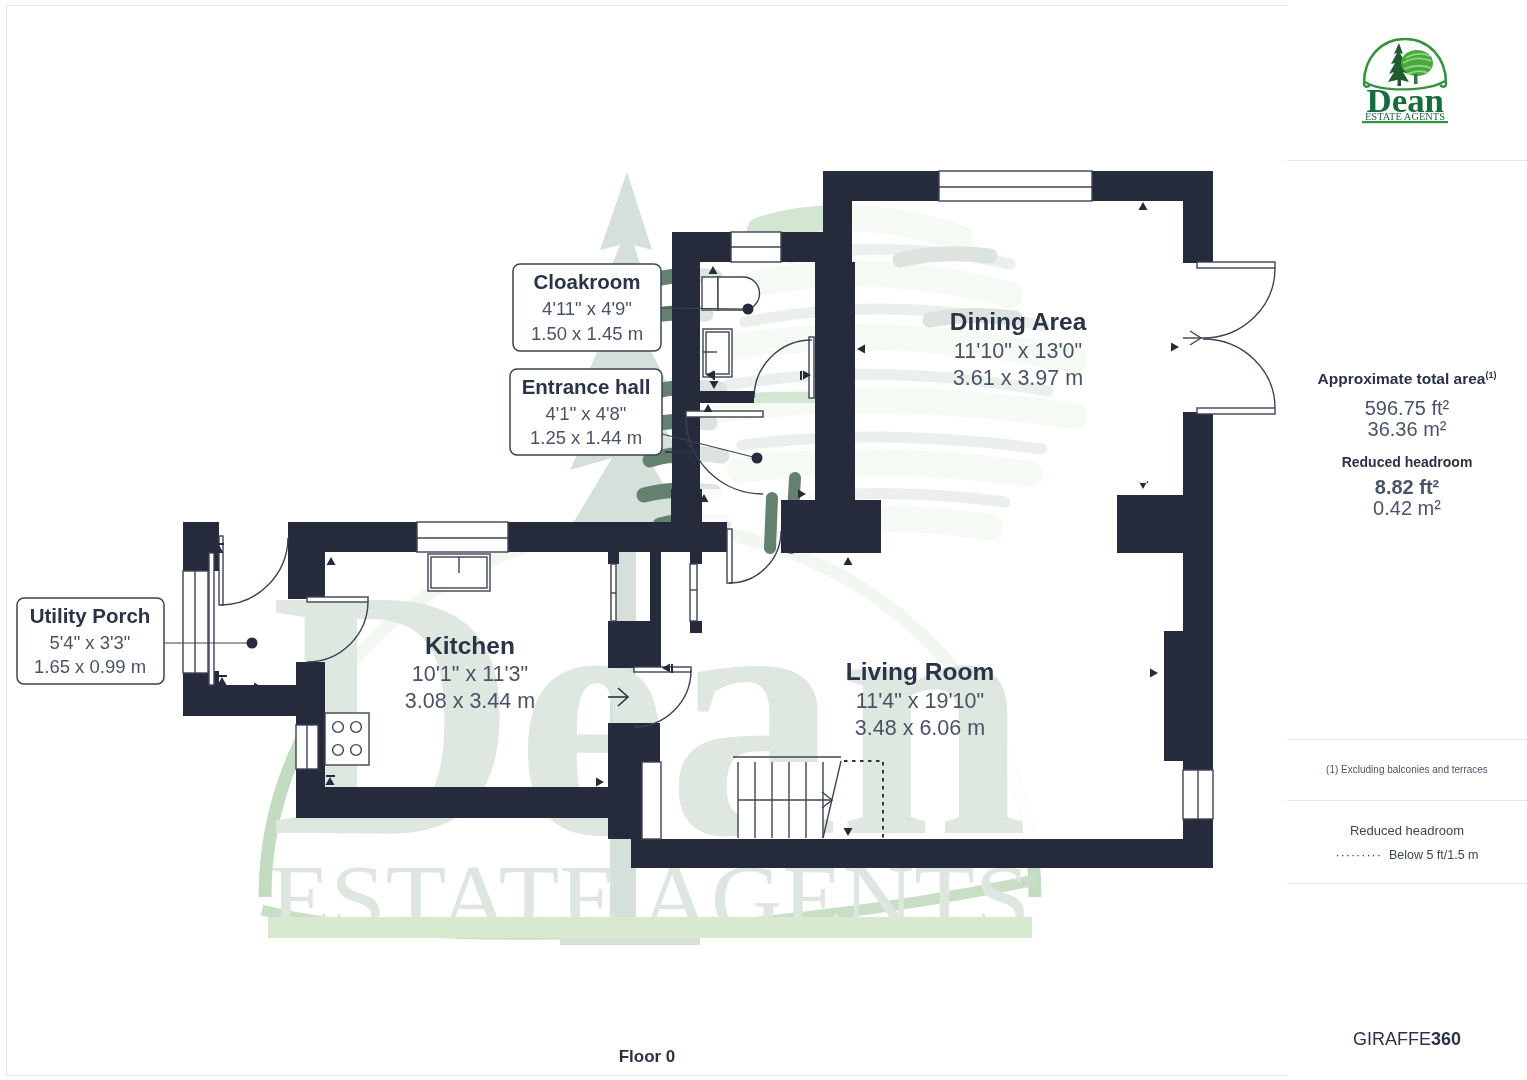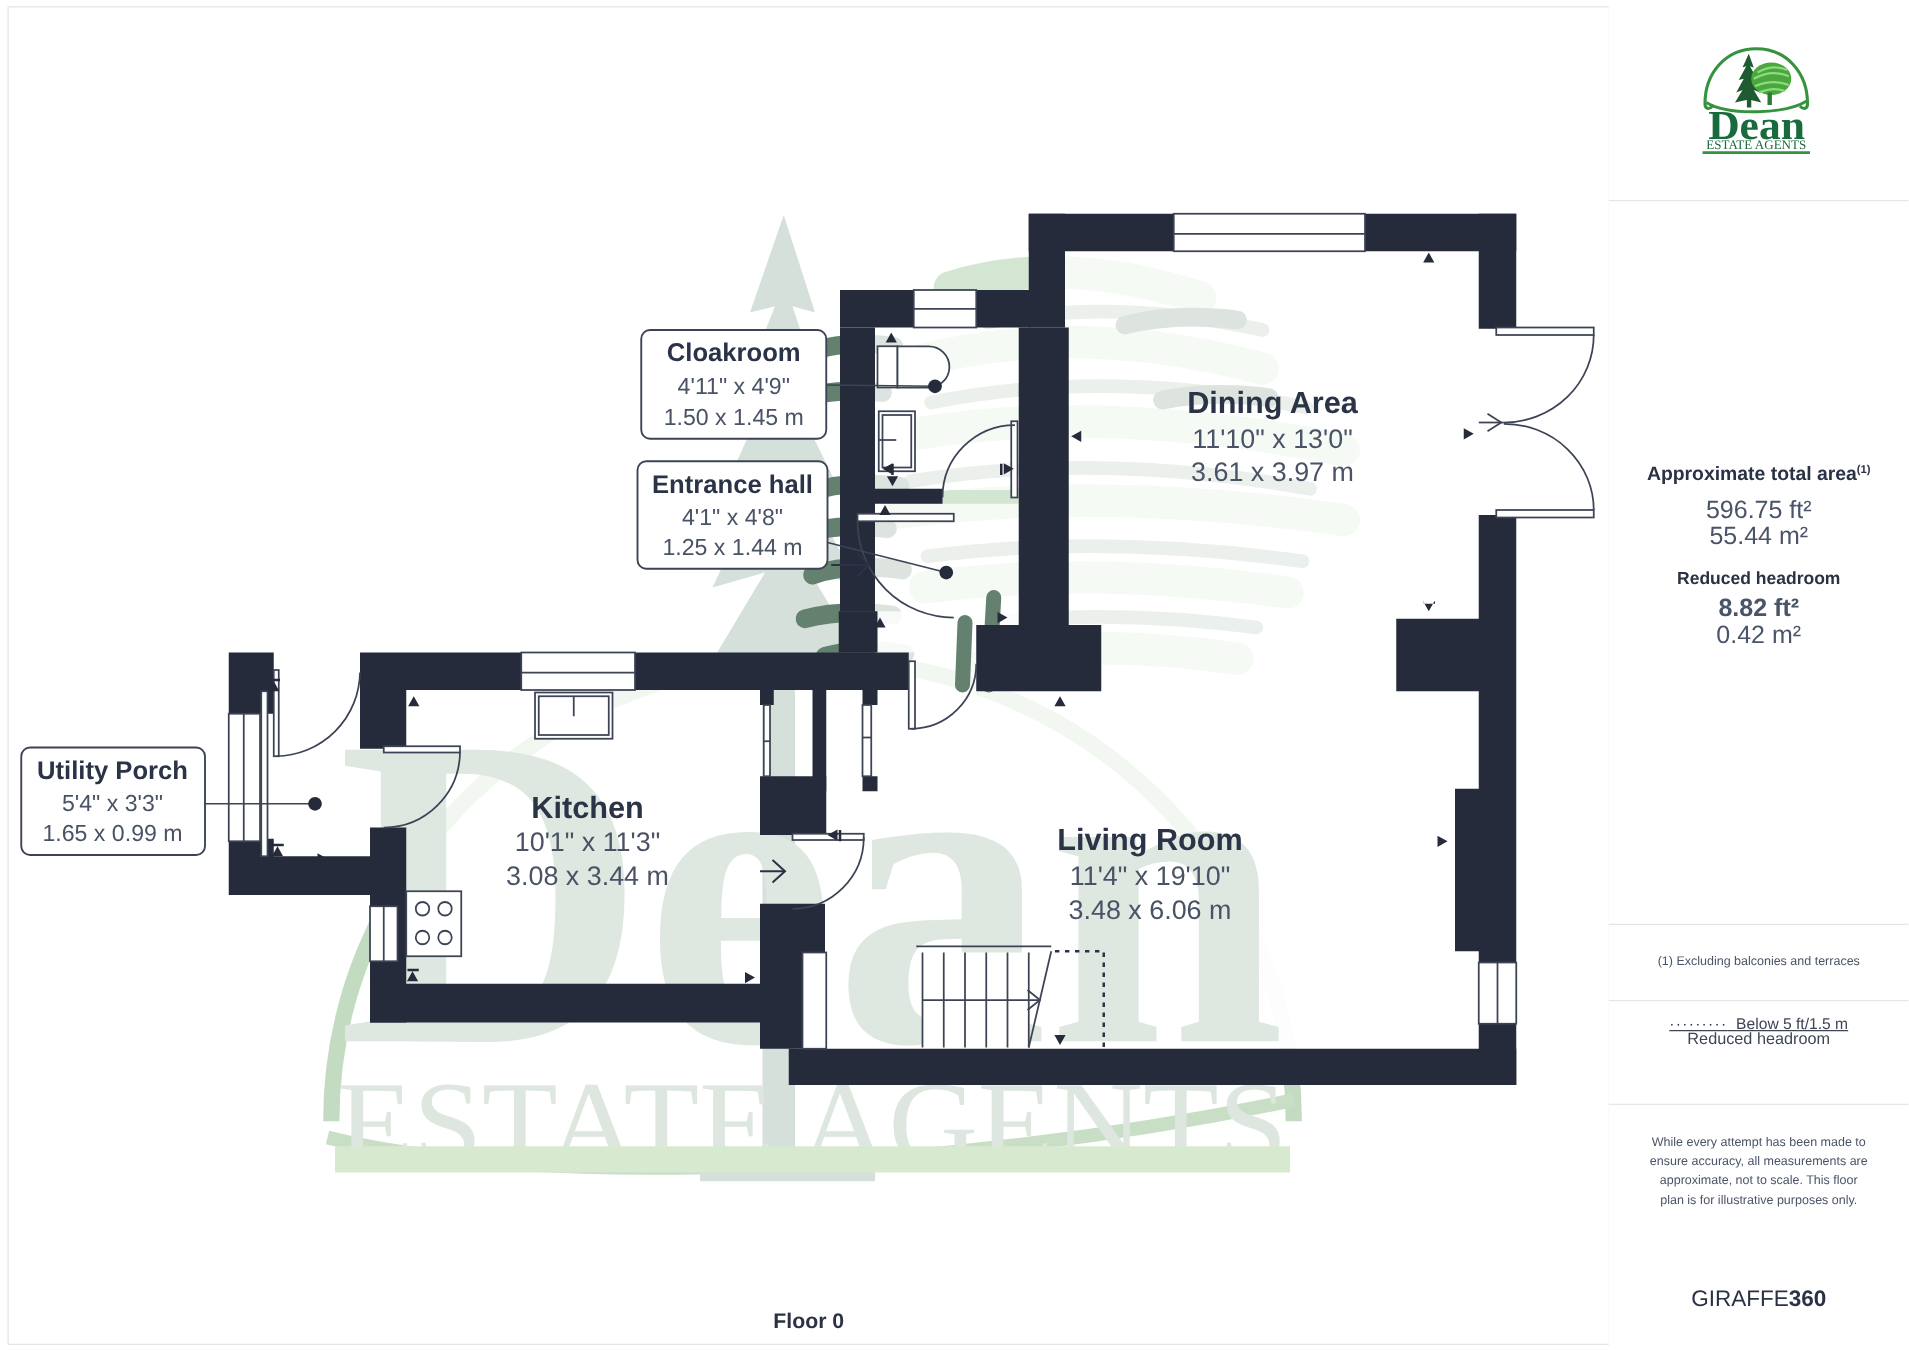--- a/index.html
+++ b/index.html
@@ -393,34 +393,33 @@
 
 <text x="20" y="89.5" font-size="10.4" fill="#186b3c" textLength="80" lengthAdjust="spacingAndGlyphs" style="font-family:'Liberation Serif',serif">ESTATE AGENTS</text>
 
 <rect x="17" y="91" width="86" height="2.2" fill="#35923f"></rect>
 </svg>
 
 <div class="divider" style="top:160px;"></div>
 
 <div class="sec h1" style="top:370px;">Approximate total area<span style="font-size:9px;vertical-align:super;">(1)</span></div>
 <div class="sec gv" style="top:397px;">596.75 ft²</div>
-<div class="sec gv" style="top:418px;">55.44 m²</div>
+<div class="sec gv" style="top:418px;">36.36 m²</div>
 
 <div class="sec" style="top:454px;font-weight:bold;color:#2b3245;font-size:14px;">Reduced headroom</div>
 <div class="sec gv" style="top:476px;font-weight:bold;">8.82 ft²</div>
 <div class="sec gv" style="top:497px;">0.42 m²</div>
 
 <div class="divider" style="top:739px;"></div>
 
 <div class="sec small" style="top:764px;">(1) Excluding balconies and terraces</div>
 
 <div class="divider" style="top:800px;"></div>
 
 <div class="sec" style="top:823px;color:#3d4655;font-size:13px;">Reduced headroom</div>
-<div class="sec" style="top:812px;color:#3d4655;font-size:12.5px;text-decoration:underline;"><span style="letter-spacing:1px;color:#2b3245;">·········</span>&nbsp;&nbsp;Below 5 ft/1.5 m</div>
+<div class="sec" style="top:848px;color:#3d4655;font-size:12.5px;"><span style="letter-spacing:1px;color:#2b3245;">·········</span>&nbsp;&nbsp;Below 5 ft/1.5 m</div>
 
 <div class="divider" style="top:883px;"></div>
 
-<div class="sec small" style="top:907px;line-height:15.2px;">While every attempt has been made to<br>ensure accuracy, all measurements are<br>approximate, not to scale. This floor<br>plan is for illustrative purposes only.</div>
 
 <div class="sec" style="top:1029px;color:#2b3245;font-size:18px;">GIRAFFE<b>360</b></div>
 </div>
 </div>
 
 </body></html>

